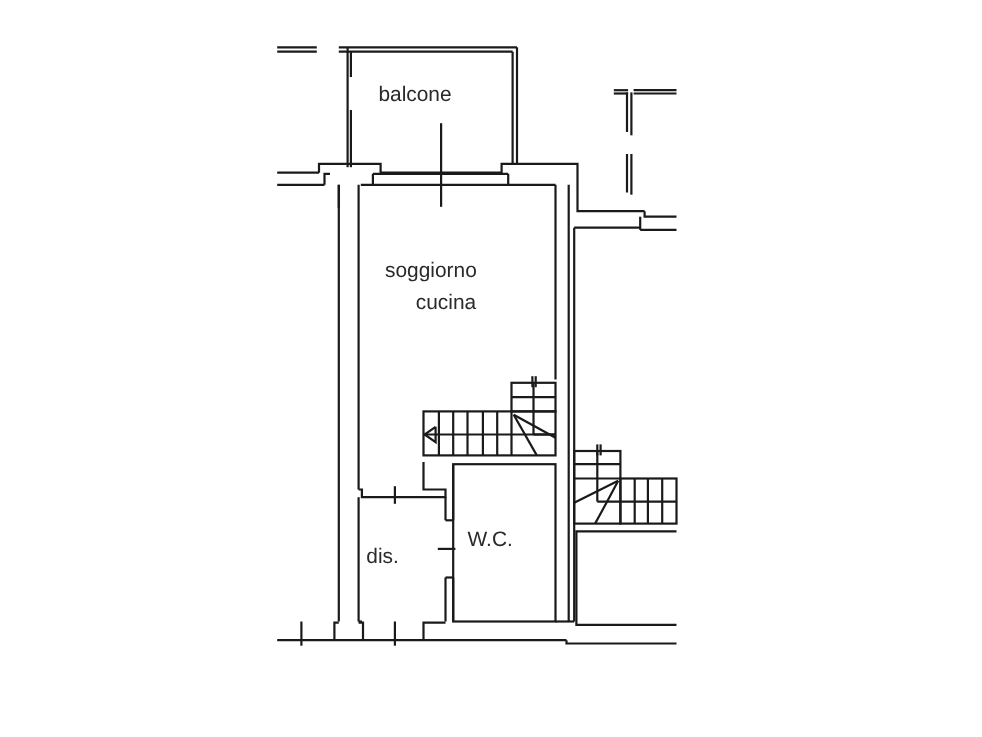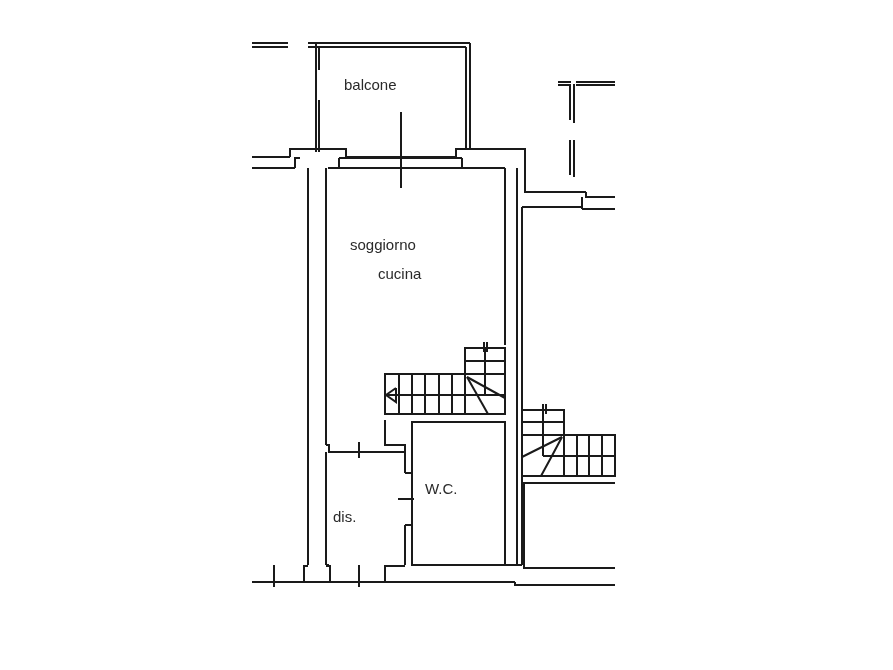--- a/index.html
+++ b/index.html
@@ -3,21 +3,21 @@
   <meta charset="utf-8">
   <style>
     html, body { margin: 0; padding: 0; background: #ffffff; }
     body { width: 893px; height: 670px; overflow: hidden; position: relative; }
     #plan { position: absolute; left: 0; top: 0; width: 893px; height: 670px; }
     #plan line, #plan polyline, #plan rect, #plan path { stroke: #1a1a1a; stroke-width: 2; fill: none; }
     #plan .thin { stroke-width: 1.6; }
     .room-label {
       position: absolute;
       font-family: "Liberation Sans", sans-serif;
-      font-size: 15px;
+      font-size: 19px;
       color: #2a2a2a;
       line-height: 1.2;
       white-space: nowrap;
     }
   </style>
 </head>
 <body>
 
 <svg id="plan" viewBox="0 0 893 670" xmlns="http://www.w3.org/2000/svg">
 
@@ -139,13 +139,13 @@
     <path d="M541,476 Q552,456 562,437"></path>
     <line x1="543" y1="404" x2="543" y2="414"></line>
     <line x1="546" y1="404" x2="546" y2="414"></line>
   </g>
 </svg>
 
 <div class="room-label" style="left:344px; top:76px;">balcone</div>
 <div class="room-label" style="left:350px; top:236px;text-align:center;">soggiorno</div>
 <div class="room-label" style="left:350px; top:265px;margin-left:28px;">cucina</div>
 <div class="room-label" style="left:425px; top:480px;">W.C.</div>
-<div class="room-label" style="left:333px; top:508px;">dis.</div>
+<div class="room-label" style="left:333px; top:496px;">dis.</div>
 
 </body></html>

